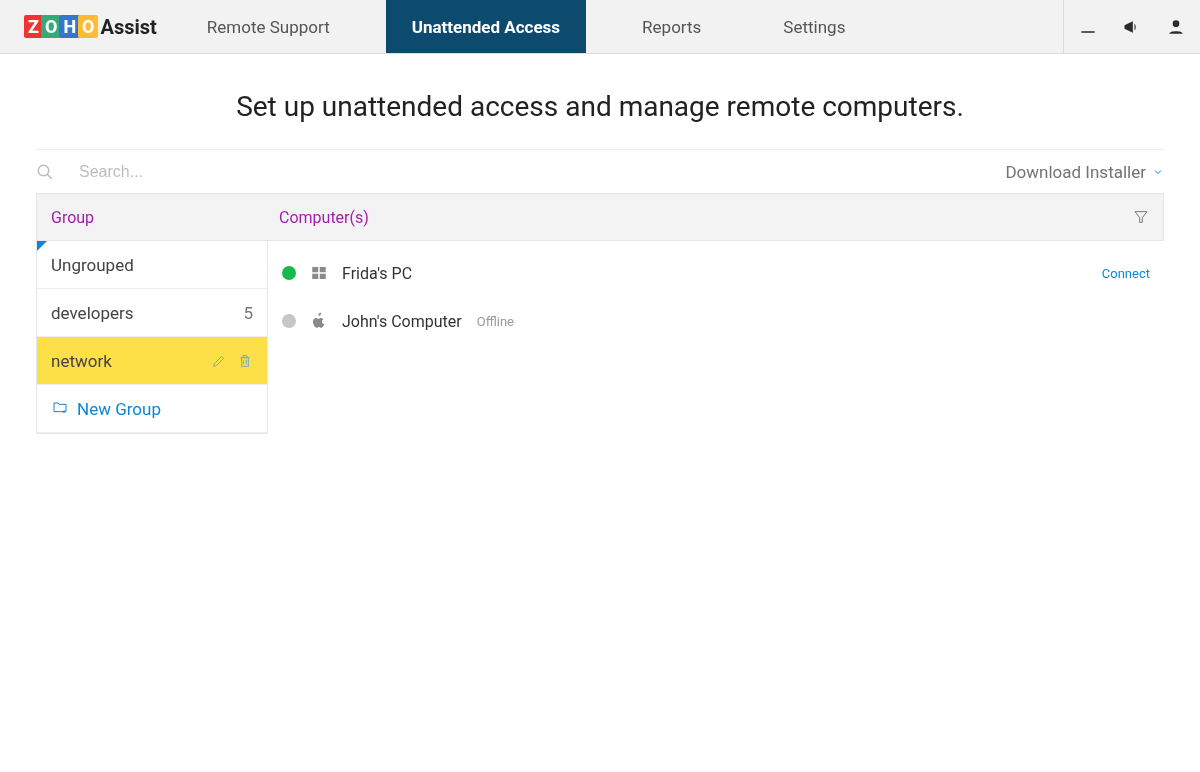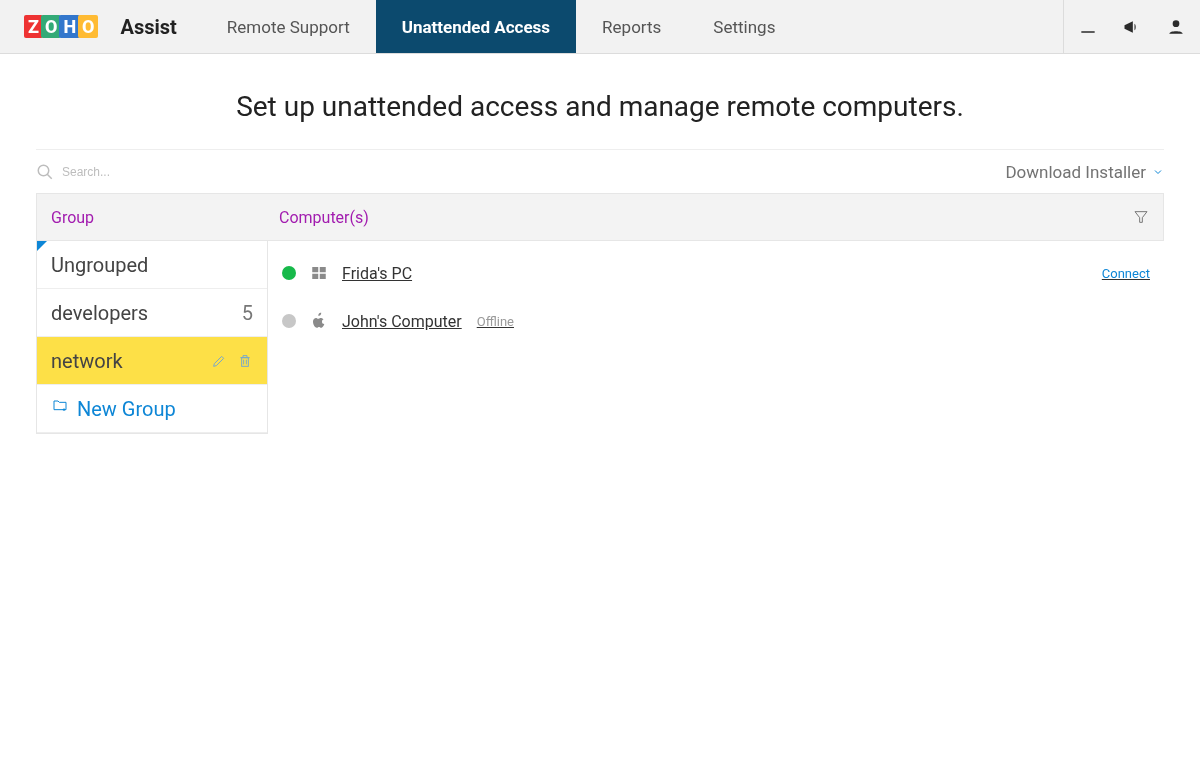--- a/index.html
+++ b/index.html
@@ -26,24 +26,25 @@
 }
 .logo-zoho {
   display: inline-flex;
   font-size: 18px;
   font-weight: 800;
 }
 .logo-z { background: #e33; color: #fff; padding: 1px 4px; border-radius: 2px; }
 .logo-o1 { background: #3a7; color: #fff; padding: 1px 4px; border-radius: 2px; margin-left: -2px; }
 .logo-h { background: #37c; color: #fff; padding: 1px 4px; border-radius: 2px; margin-left: -2px; }
 .logo-o2 { background: #fb3; color: #fff; padding: 1px 4px; border-radius: 2px; margin-left: -2px; }
-.logo-assist { margin-left: 22px; font-size: 20px; color: #222; font-weight: 700; }
+.logo-assist { margin-left: 2px; font-size: 20px; color: #222; font-weight: 700; }
 .nav {
   display: flex;
   height: 100%;
+  gap: 30px;
 }
 .nav-item {
   display: flex;
   align-items: center;
   padding: 0 26px;
   font-size: 17px;
   color: #555;
   cursor: pointer;
   height: 100%;
 }
@@ -93,23 +94,24 @@
 .search-icon {
   width: 18px;
   height: 18px;
   stroke: #bdbdbd;
   fill: none;
   stroke-width: 2;
 }
 .search-input {
   border: none;
   outline: none;
-  font-size: 12px;
+  font-size: 16px;
   color: #565656;
   background: transparent;
+  margin-left: 17px;
 }
 .search-input::placeholder { color: #bdbdbd; }
 .download-link {
   color: #737373;
   font-size: 17px;
   display: inline-flex;
   align-items: center;
   gap: 6px;
   cursor: pointer;
 }
@@ -136,21 +138,21 @@
   width: 232px;
   border: 1px solid #e6e6e6;
   border-top: none;
 }
 .group-item {
   display: flex;
   align-items: center;
   height: 48px;
   padding: 0 14px;
   border-bottom: 1px solid #eee;
-  font-size: 20px;
+  font-size: 17px;
   color: #444;
   cursor: pointer;
   position: relative;
 }
 .group-item.selected {
   background: #fff;
 }
 .group-item.selected::before {
   content: "";
   position: absolute;
@@ -178,21 +180,20 @@
   display: flex;
   align-items: flex-start;
   gap: 8px;
 }
 .folder-icon {
   width: 18px; height: 16px; stroke: #0d86d6; fill: none; stroke-width: 1.5;
 }
 .computer-list {
   flex: 1;
   padding: 8px 14px;
-  text-decoration: underline;
 }
 .computer-row {
   display: flex;
   align-items: center;
   height: 48px;
   font-size: 16px;
 }
 .status-dot {
   width: 14px; height: 14px; border-radius: 50%;
   margin-right: 14px;

